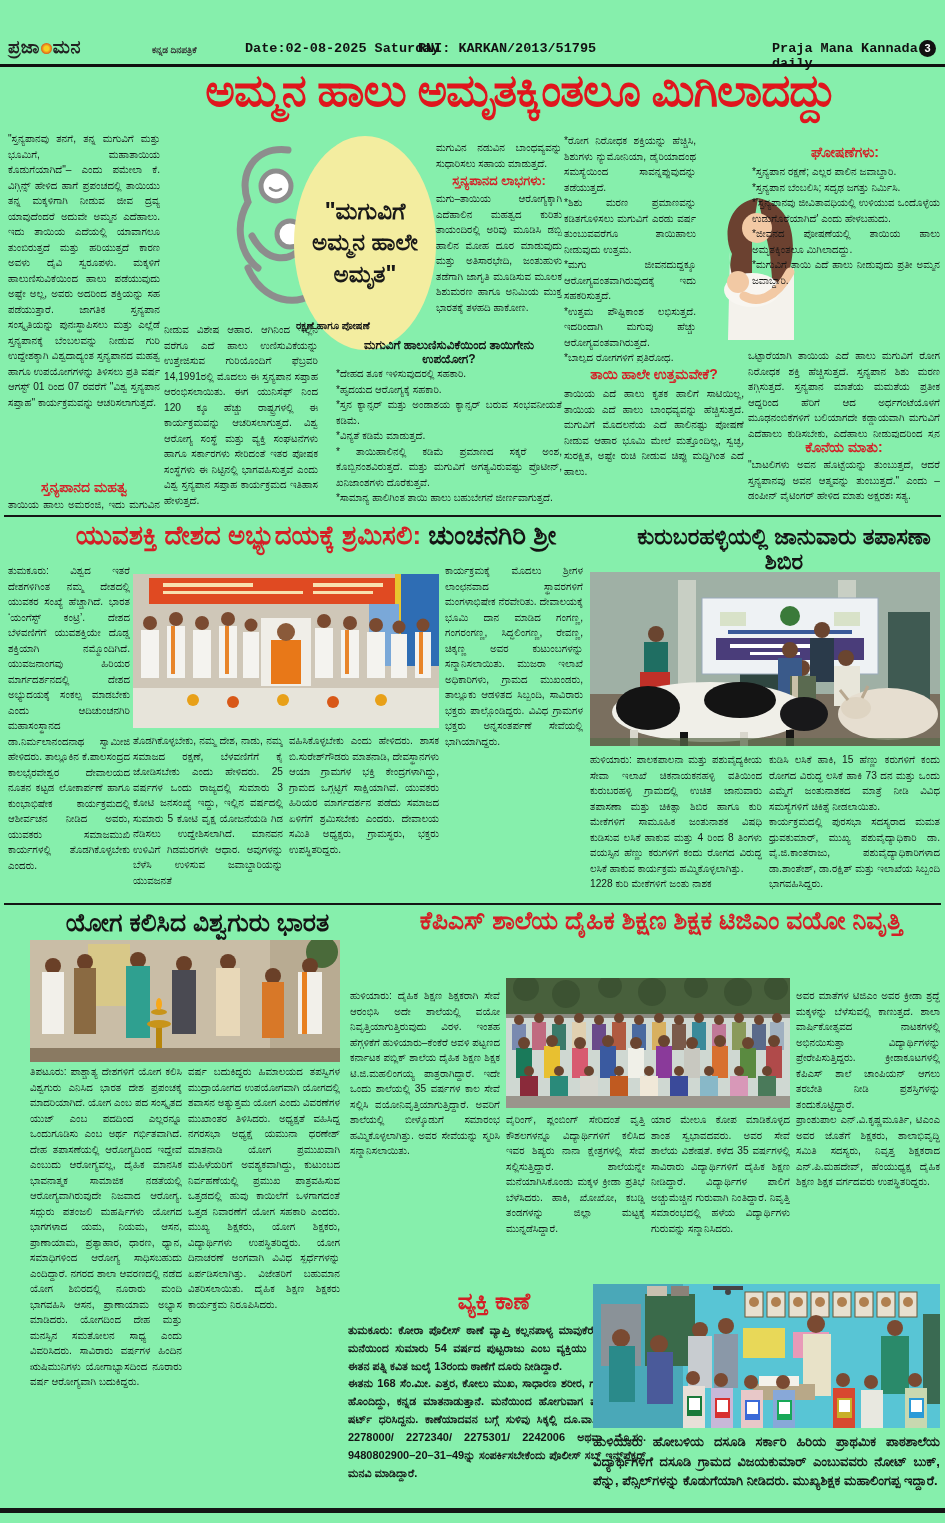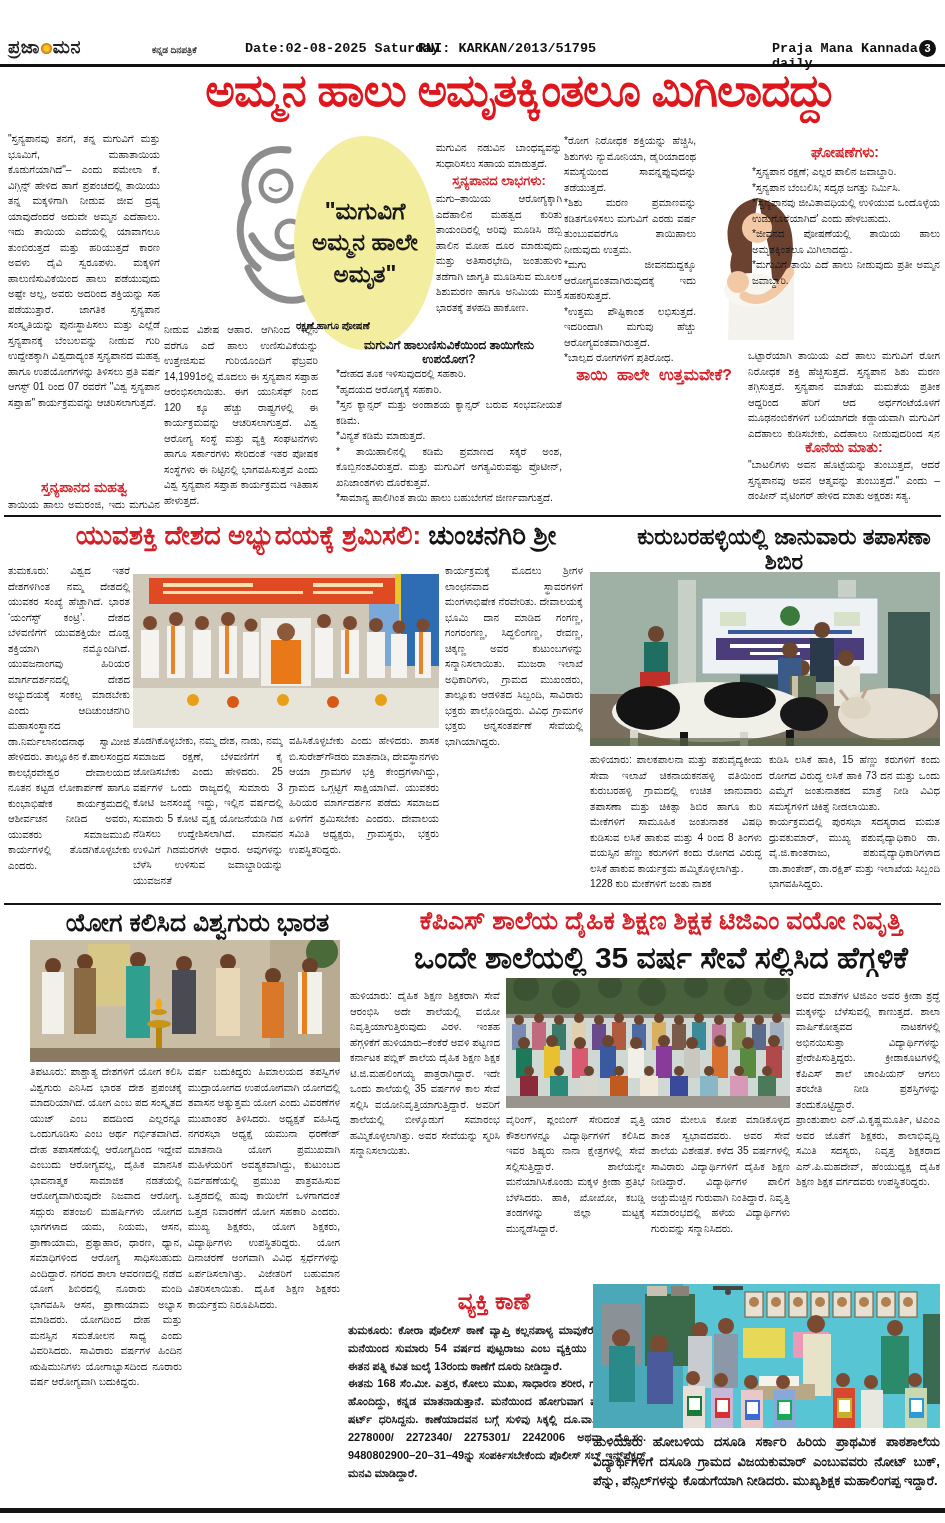--- a/index.html
+++ b/index.html
@@ -1,16 +1,16 @@
 <!DOCTYPE html>
 <html><head>
 <meta charset="utf-8">
 <style>
   html,body{margin:0;padding:0;background:#e9e7e2;}
-  .page{position:relative;width:945px;height:1523px;margin:0 auto;background:#ffffff;
+  .page{position:relative;width:945px;height:1523px;margin:0 auto;background:#86efac;
         font-family:"Liberation Sans",sans-serif;color:#141414;overflow:hidden;}
   .abs{position:absolute;}
   .masthead{left:0;top:34px;width:945px;height:30px;border-bottom:3px solid #101010;}
   .mh-serif{font-family:Liberation Mono, monospace;font-weight:bold;font-size:13.5px;color:#111;margin-left:27px;}
   .logo{font-weight:800;font-size:18px;letter-spacing:0.5px;color:#222;}
   .logo-dot{display:inline-block;width:11px;height:11px;border-radius:50%;
             background:radial-gradient(circle,#f5d020 30%,#e05a18 70%);vertical-align:middle;margin:0 1px;}
   .tagline{font-size:9px;font-weight:bold;color:#333;margin-left:24px;}
   .pagenum{width:17px;height:17px;border-radius:50%;background:#111;color:#fff;
            font-weight:bold;font-size:11px;text-align:center;line-height:17px;}
@@ -76,21 +76,22 @@
     <div class="bt">* ತಾಯಿಹಾಲಿನಲ್ಲಿ ಕಡಿಮೆ ಪ್ರಮಾಣದ ಸಕ್ಕರೆ ಅಂಶ, ಕೊಬ್ಬಿನಂಶವಿರುತ್ತದೆ. ಮತ್ತು ಮಗುವಿಗೆ ಅಗತ್ಯವಿರುವಷ್ಟು ಪ್ರೊಟೀನ್, ಖನಿಜಾಂಶಗಳು ದೊರೆಕುತ್ತವೆ.
 *ಸಾಮಾನ್ಯ ಹಾಲಿಗಿಂತ ತಾಯಿ ಹಾಲು ಬಹುಬೇಗನೆ ಜೀರ್ಣವಾಗುತ್ತದೆ.</div>
   </div>
 
   <div class="abs bt" style="left:564px;top:133px;width:132px;height:230px;">*ರೋಗ ನಿರೋಧಕ ಶಕ್ತಿಯನ್ನು ಹೆಚ್ಚಿಸಿ, ಶಿಶುಗಳು ನ್ಯುಮೋನಿಯಾ, ಡೈರಿಯಾದಂಥ ಸಮಸ್ಯೆಯಿಂದ ಸಾವನ್ನಪ್ಪುವುದನ್ನು ತಡೆಯುತ್ತದೆ.
 *ಶಿಶು ಮರಣ ಪ್ರಮಾಣವನ್ನು ಕಡಿತಗೊಳಿಸಲು ಮಗುವಿಗೆ ಎರಡು ವರ್ಷ ತುಂಬುವವರೆಗೂ ತಾಯಿಹಾಲು ನೀಡುವುದು ಉತ್ತಮ.
 *ಮಗು ಜೀವನದುದ್ದಕ್ಕೂ ಆರೋಗ್ಯವಂತವಾಗಿರುವುದಕ್ಕೆ ಇದು ಸಹಕರಿಸುತ್ತದೆ.
 *ಉತ್ತಮ ಪೌಷ್ಟಿಕಾಂಶ ಲಭಿಸುತ್ತದೆ. ಇದರಿಂದಾಗಿ ಮಗುವು ಹೆಚ್ಚು ಆರೋಗ್ಯವಂತವಾಗಿರುತ್ತದೆ.
 *ಬಾಲ್ಯದ ರೋಗಗಳಿಗೆ ಪ್ರತಿರೋಧ.
 *ಉನ್ನತ ಮಟ್ಟದ ಭೌತಿಕ ಮತ್ತು</div>
-  <div class="abs sub" style="left:564px;top:366px;width:180px;font-size:16px;font-family:Liberation Mono, monospace;">ತಾಯಿ ಹಾಲೇ ಉತ್ತಮವೇಕೆ?</div>
+  <div class="abs sub" style="left:564px;top:366px;width:180px;font-size:14px;">ತಾಯಿ ಹಾಲೇ ಉತ್ತಮವೇಕೆ?</div>
+  <div class="abs bt" style="left:564px;top:386px;width:180px;height:126px;">ತಾಯಿಯ ಎದೆ ಹಾಲು ಕೃತಕ ಹಾಲಿಗೆ ಸಾಟಿಯಿಲ್ಲ, ತಾಯಿಯ ಎದೆ ಹಾಲು ಬಾಂಧವ್ಯವನ್ನು ಹೆಚ್ಚಿಸುತ್ತದೆ. ಮಗುವಿಗೆ ಮೊದಲನೆಯ ಎದೆ ಹಾಲಿನಷ್ಟು ಪೋಷಣೆ ನೀಡುವ ಆಹಾರ ಭೂಮಿ ಮೇಲೆ ಮತ್ತೊಂದಿಲ್ಲ, ಸ್ವಚ್ಛ, ಸುರಕ್ಷಿತ, ಅಷ್ಟೇ ರುಚಿ ನೀಡುವ ಚಿಪ್ಪು ಮದ್ದಿಗಿಂತ ಎದೆ ಹಾಲು.</div>
 
   <svg class="abs" style="left:700px;top:194px;" width="112" height="152" viewBox="0 0 112 152">
     <path d="M58,4 C28,8 22,40 32,60 C26,84 36,98 52,102 L52,40 Z" fill="#6b4130"></path>
     <path d="M58,4 C90,10 98,42 90,74 C96,100 88,124 76,132 L70,60 Z" fill="#6b4130"></path>
     <circle cx="57" cy="34" r="15" fill="#f2c9a4"></circle>
     <path d="M30,58 C24,112 88,120 94,70 L94,146 L28,146 Z" fill="#f4f2ec"></path>
     <ellipse cx="52" cy="96" rx="28" ry="17" fill="#f8f6f1"></ellipse>
     <circle cx="38" cy="88" r="11" fill="#f2c9a4"></circle>
     <path d="M90,78 C76,104 58,110 44,102" fill="none" stroke="#f2c9a4" stroke-width="9" stroke-linecap="round"></path>
   </svg>
@@ -217,21 +218,20 @@
 
   <div class="abs bt" style="left:590px;top:752px;width:172px;height:152px;">ಹುಳಿಯಾರು: ಪಾಲಕಪಾಲನಾ ಮತ್ತು ಪಶುವೈದ್ಯಕೀಯ ಸೇವಾ ಇಲಾಖೆ ಚಿಕನಾಯಕನಹಳ್ಳಿ ವತಿಯಿಂದ ಕುರುಬರಹಳ್ಳಿ ಗ್ರಾಮದಲ್ಲಿ ಉಚಿತ ಜಾನುವಾರು ತಪಾಸಣಾ ಮತ್ತು ಚಿಕಿತ್ಸಾ ಶಿಬಿರ ಹಾಗೂ ಕುರಿ ಮೇಕೆಗಳಿಗೆ ಸಾಮೂಹಿಕ ಜಂತುನಾಶಕ ವಿಷಧಿ ಕುಡಿಸುವ ಲಸಿಕೆ ಹಾಕುವ ಮತ್ತು 4 ರಿಂದ 8 ತಿಂಗಳು ವಯಸ್ಸಿನ ಹೆಣ್ಣು ಕರುಗಳಿಗೆ ಕಂದು ರೋಗದ ವಿರುದ್ಧ ಲಸಿಕೆ ಹಾಕುವ ಕಾರ್ಯಕ್ರಮ ಹಮ್ಮಿಕೊಳ್ಳಲಾಗಿತ್ತು.
 1228 ಕುರಿ ಮೇಕೆಗಳಿಗೆ ಜಂತು ನಾಶಕ</div>
   <div class="abs bt" style="left:769px;top:752px;width:171px;height:152px;">ಕುಡಿಸಿ ಲಸಿಕೆ ಹಾಕಿ, 15 ಹೆಣ್ಣು ಕರುಗಳಿಗೆ ಕಂದು ರೋಗದ ವಿರುದ್ಧ ಲಸಿಕೆ ಹಾಕಿ 73 ದನ ಮತ್ತು ಒಂದು ಎಮ್ಮೆಗೆ ಜಂತುನಾಶಕದ ಮಾತ್ರೆ ನೀಡಿ ವಿವಿಧ ಸಮಸ್ಯೆಗಳಿಗೆ ಚಿಕಿತ್ಸೆ ನೀಡಲಾಯಿತು.
 ಕಾರ್ಯಕ್ರಮದಲ್ಲಿ ಪುರಸಭಾ ಸದಸ್ಯರಾದ ಮಮತ ಧ್ರುವಕುಮಾರ್, ಮುಖ್ಯ ಪಶುವೈದ್ಯಾಧಿಕಾರಿ ಡಾ. ವೈ.ಜಿ.ಕಾಂತರಾಜು, ಪಶುವೈದ್ಯಾಧಿಕಾರಿಗಳಾದ ಡಾ.ಶಾಂತೇಶ್, ಡಾ.ರಕ್ಷಿತ್ ಮತ್ತು ಇಲಾಖೆಯ ಸಿಬ್ಬಂದಿ ಭಾಗವಹಿಸಿದ್ದರು.</div>
 
   <div class="abs rule" style="left:4px;top:903px;width:937px;height:2px;"></div>
 
   <div class="abs h2" style="left:20px;top:908px;width:355px;font-size:25px;">ಯೋಗ ಕಲಿಸಿದ ವಿಶ್ವಗುರು ಭಾರತ</div>
   <div class="abs h2" style="left:382px;top:906px;width:558px;font-size:25px;color:#d41f26;">ಕೆಪಿಎಸ್ ಶಾಲೆಯ ದೈಹಿಕ ಶಿಕ್ಷಣ ಶಿಕ್ಷಕ ಟಿಜಿಎಂ ವಯೋ ನಿವೃತ್ತಿ</div>
-  <div class="abs h2" style="left:382px;top:941px;width:558px;font-size:30px;">ಒಂದೇ ಶಾಲೆಯಲ್ಲಿ 35 ವರ್ಷ ಸೇವೆ ಸಲ್ಲಿಸಿದ ಹೆಗ್ಗಳಿಕೆ</div>
 
   <svg class="abs" style="left:30px;top:940px;" width="310" height="122" viewBox="0 0 310 122">
     <rect width="310" height="122" fill="#c9bda6"></rect>
     <rect x="240" y="0" width="70" height="122" fill="#b8ab92"></rect>
     <rect x="58" y="4" width="42" height="62" fill="#d8c888"></rect>
     <circle cx="292" cy="12" r="16" fill="#4a6a3a"></circle>
     <g fill="#6a4028">
         <circle cx="23" cy="26" r="8"></circle>
         <circle cx="55" cy="22" r="8"></circle>
         <circle cx="108" cy="20" r="8"></circle>

